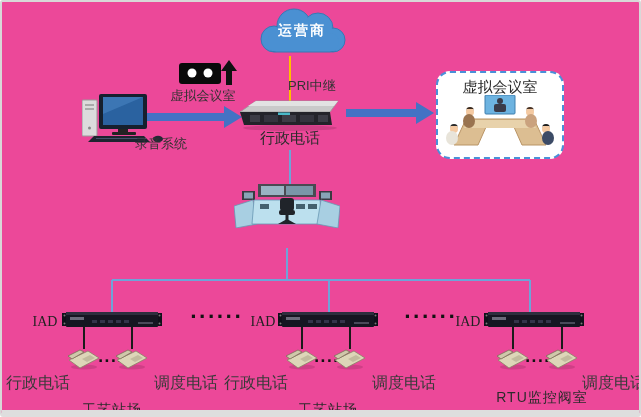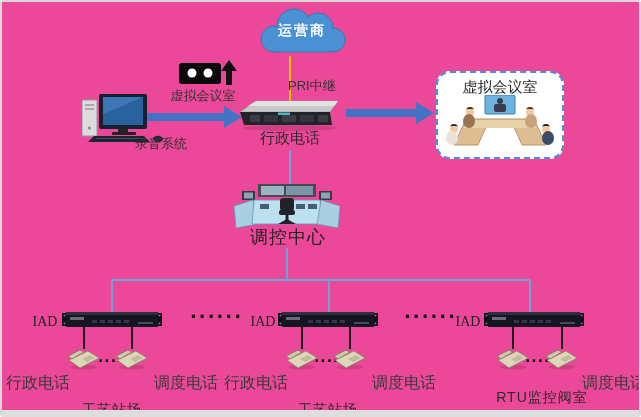--- a/index.html
+++ b/index.html
@@ -184,21 +184,20 @@
       <polygon points="87,16 106,22 104,44 83,40" fill="#a8cfe2" stroke="#6898b4" stroke-width="0.8"></polygon>
       <rect x="26" y="20" width="9" height="5" fill="#44606e"></rect>
       <rect x="62" y="20" width="9" height="5" fill="#44606e"></rect>
       <rect x="74" y="20" width="9" height="5" fill="#44606e"></rect>
       <rect x="46" y="14" width="14" height="13" rx="3" fill="#20242a"></rect>
       <rect x="45" y="26" width="16" height="5" rx="2" fill="#20242a"></rect>
       <rect x="51.5" y="31" width="3" height="6" fill="#20242a"></rect>
       <polygon points="44,40 62,40 53,35" fill="#20242a"></polygon>
     </svg>
   </div>
-  <div class="label label-big" style="left:228px;top:225px;width:116px;">调控中心</div>
 
   <div class="label sep-dots" style="left:188px;top:306px;width:48px;">······</div>
   <div class="label sep-dots" style="left:402px;top:306px;width:48px;">······</div>
 
   <div class="label iad-label" style="left:30px;top:312px;width:26px;">IAD</div>
   <div class="node" style="left:60px;top:309px;">
     <svg width="100" height="17" viewBox="0 0 100 17">
       <rect x="0" y="2" width="5" height="13" fill="#10101a"></rect>
         <rect x="95" y="2" width="5" height="13" fill="#10101a"></rect>
       <circle cx="2.5" cy="4.5" r="1" fill="#777"></circle>

